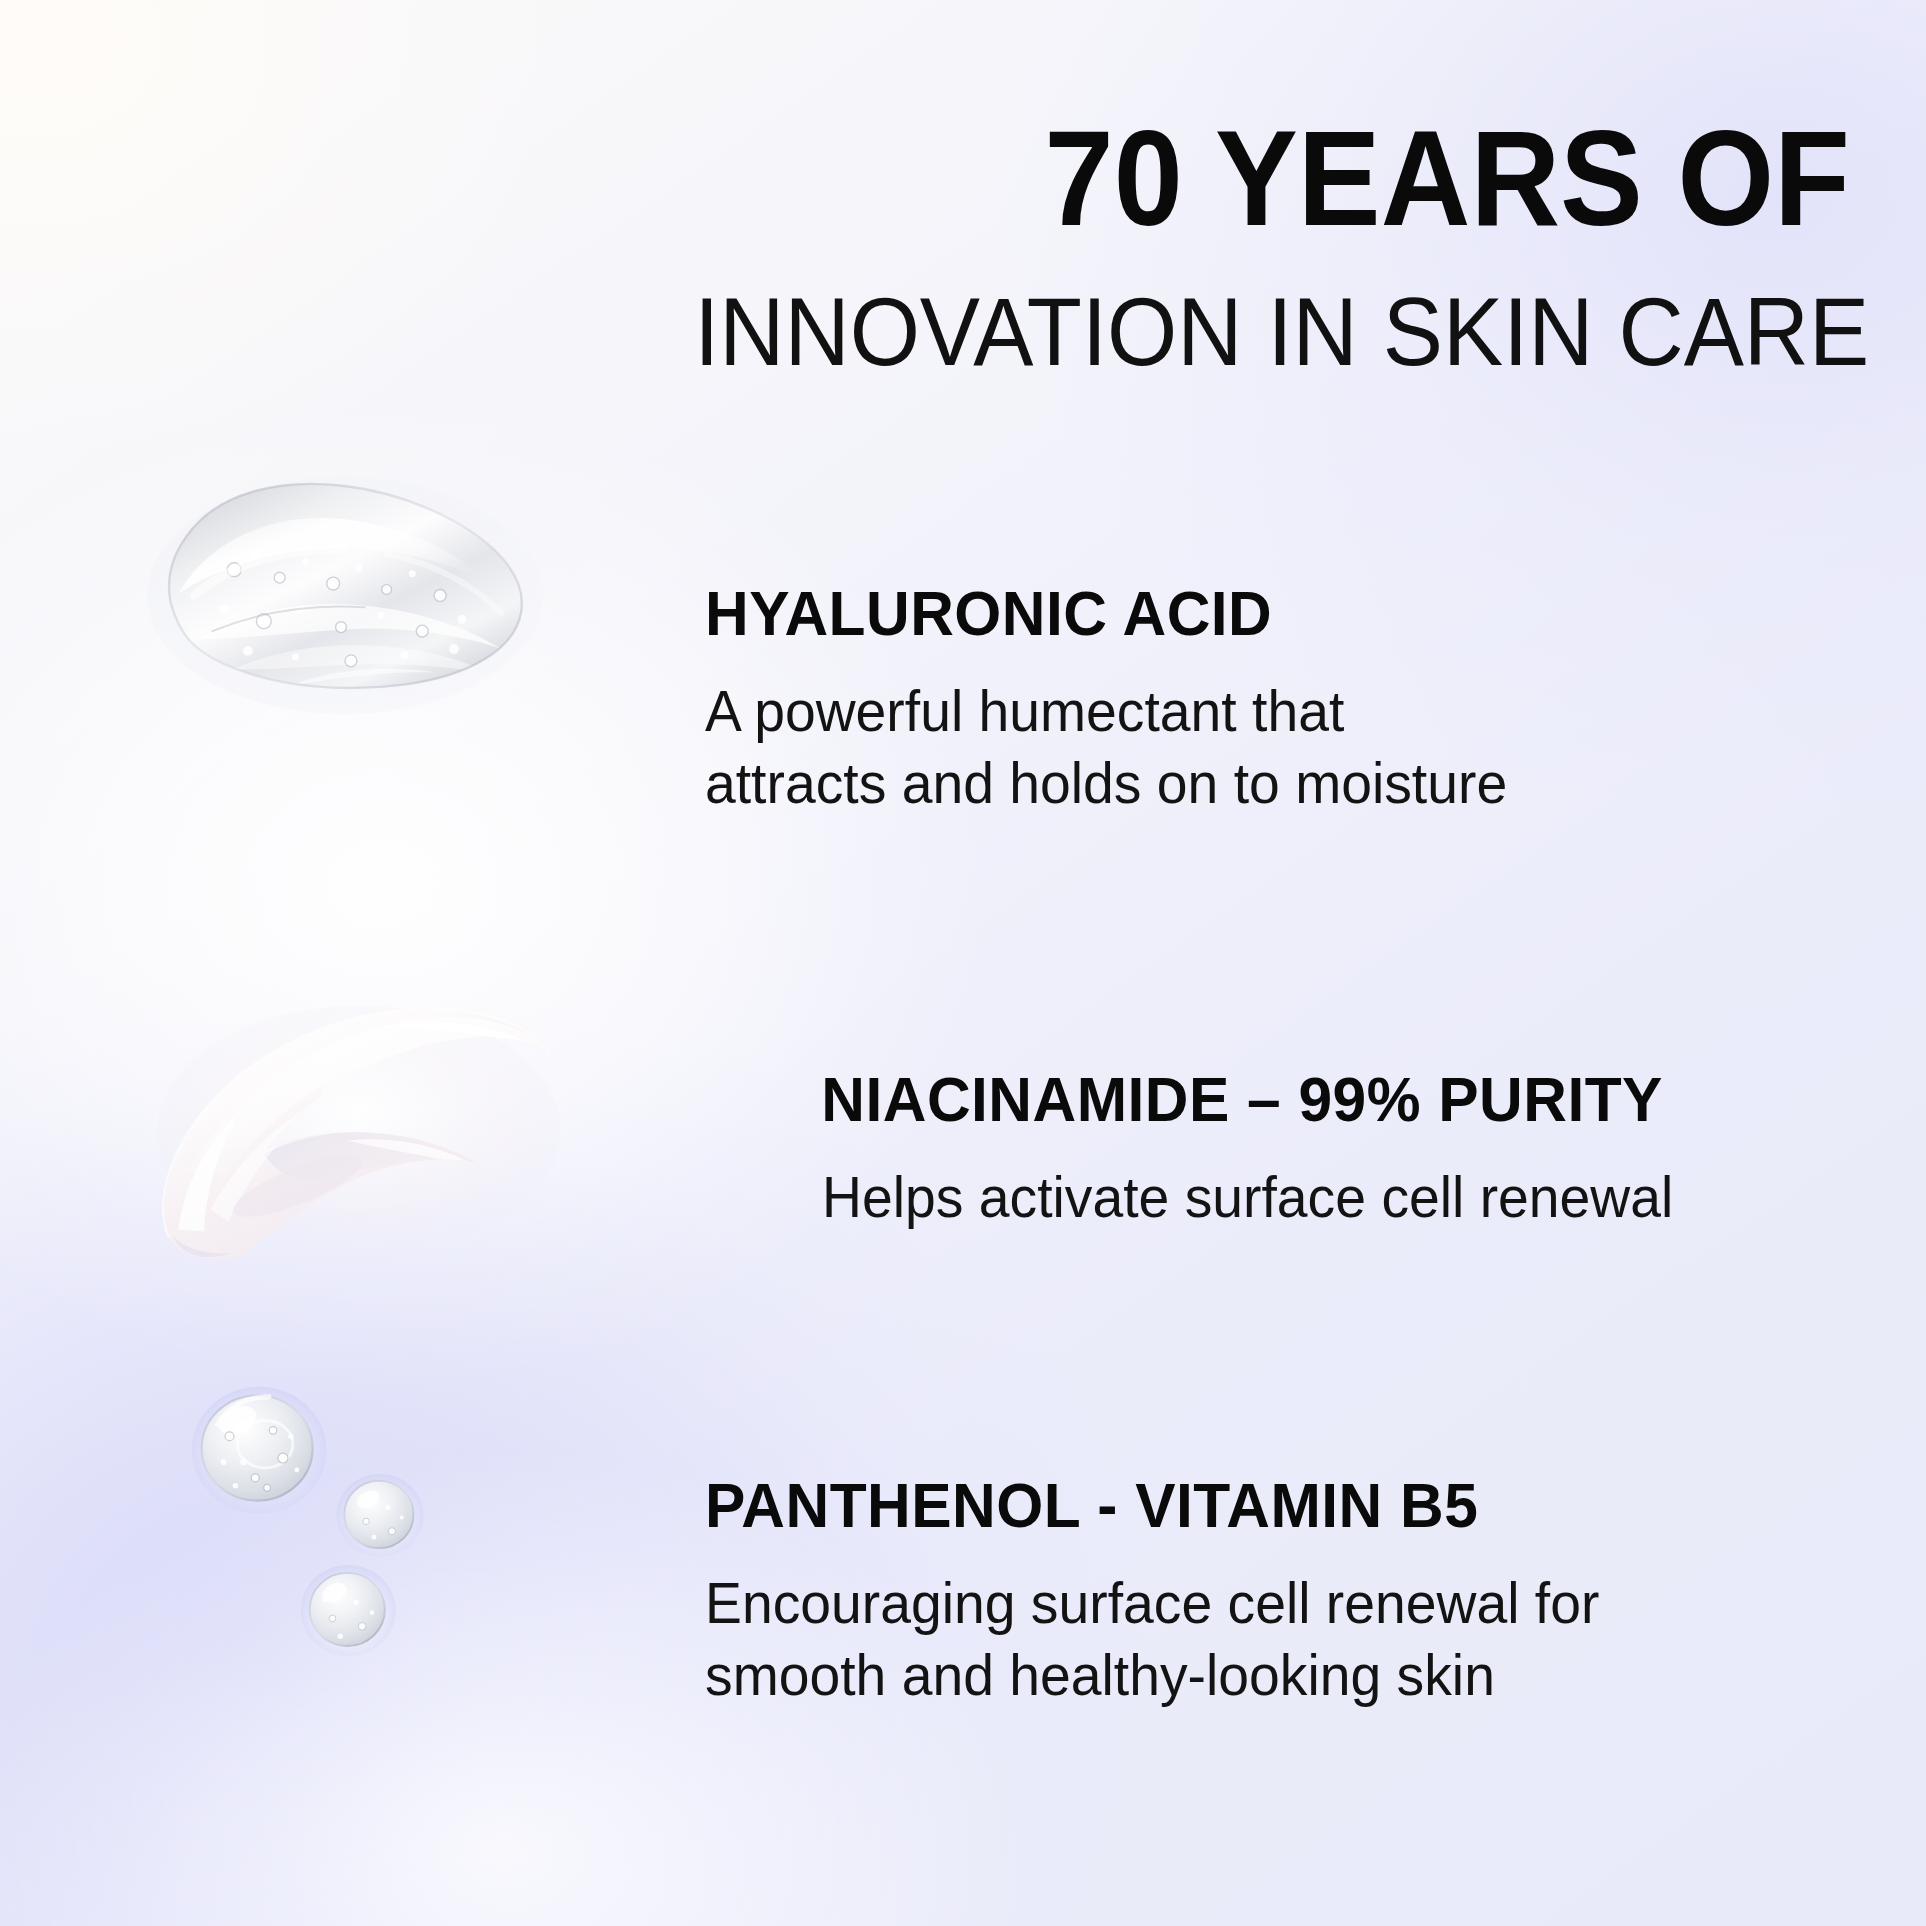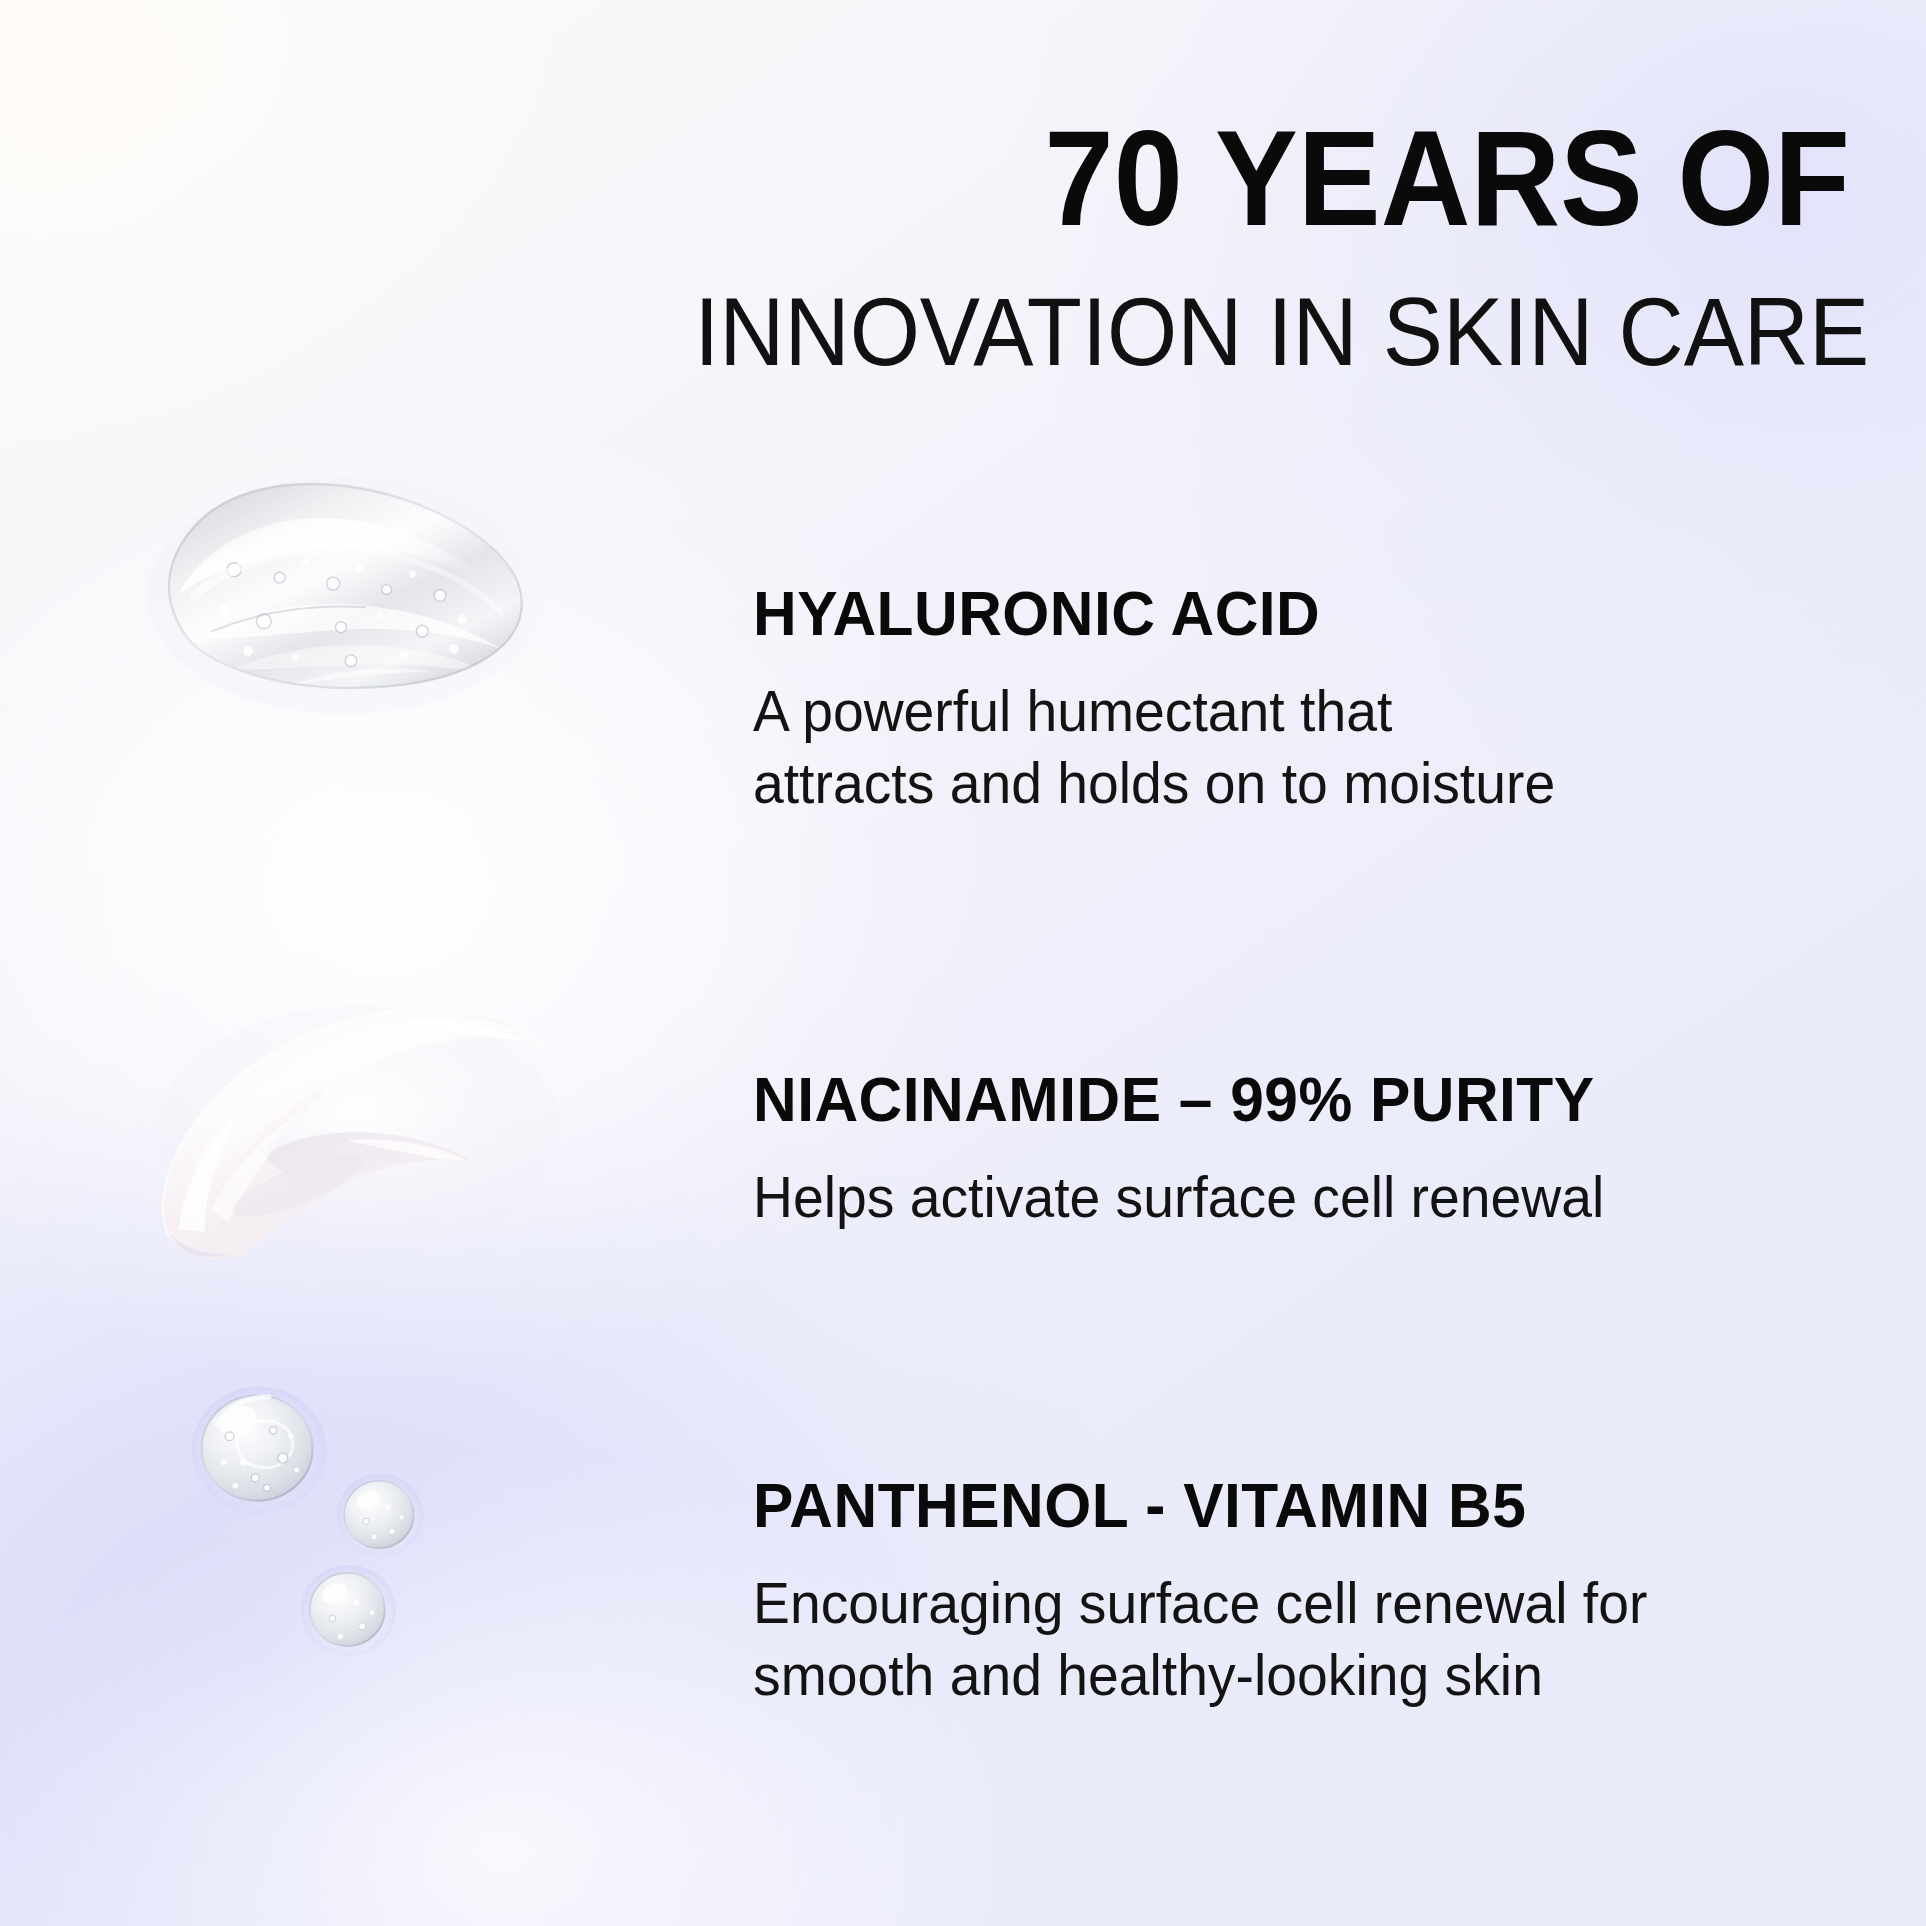--- a/index.html
+++ b/index.html
@@ -115,21 +115,20 @@
   .row-visual {
     position: absolute;
     left: 119px;
     top: 0;
   }
   .row-text {
     position: absolute;
     left: 705px;
     top: 0;
     width: 1119px;
-    margin-left: 48px;
   }
   .ing-title {
     font-family: "Liberation Sans Narrow", "Liberation Sans", sans-serif;
     font-weight: 700;
     font-size: 63px;
     line-height: 1.0;
     color: #0a0a0a;
     letter-spacing: 0.5px;
     transform: scaleX(0.96);
     transform-origin: left top;
@@ -146,21 +145,21 @@
     transform-origin: left top;
     white-space: pre-line;
   }
 
   
   #row-1 { top: 554px; }
   #row-2 { top: 1028px; }
   #row-3 { top: 1434px; }
 
   #row-1 .row-text { top: 28px; }
-  #row-2 .row-text { top: 40px; }
+  #row-2 .row-text { top: 40px; text-align: center; }
   #row-3 .row-text { top: 40px; }
 
   #row-1 .row-visual { left: 139px; top: -109px; }
   #row-2 .row-visual { left: 149px; top: -46px; }
   #row-3 .row-visual { left: 178px; top: -71px; }
 
   .swatch-svg { display: block; }
 </style>
 </head>
 <body>

